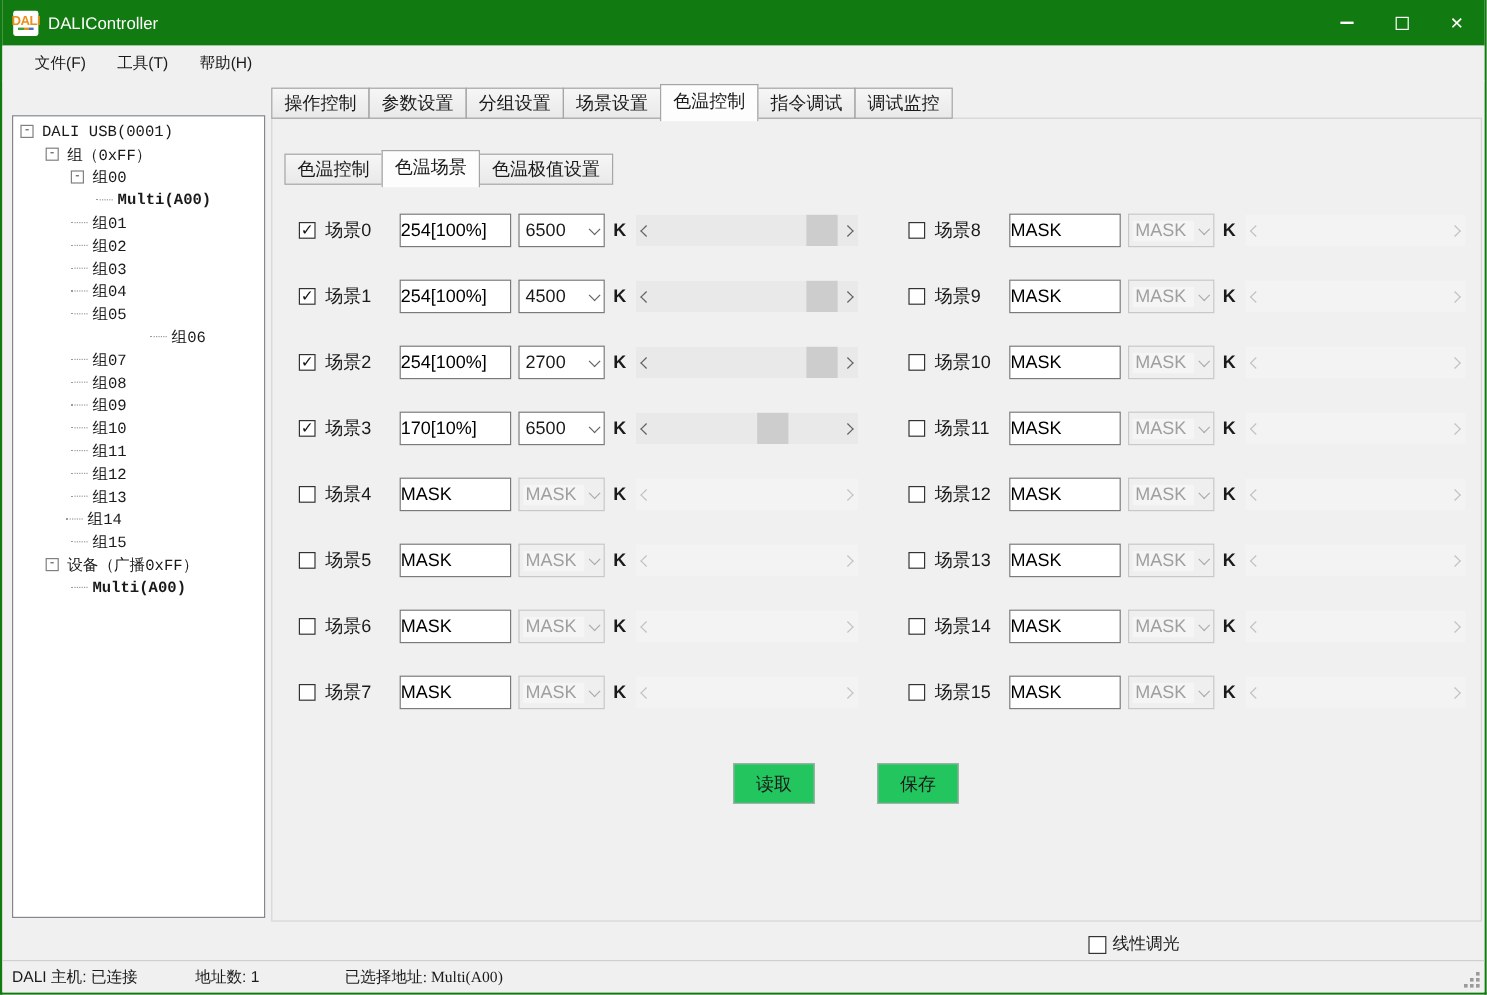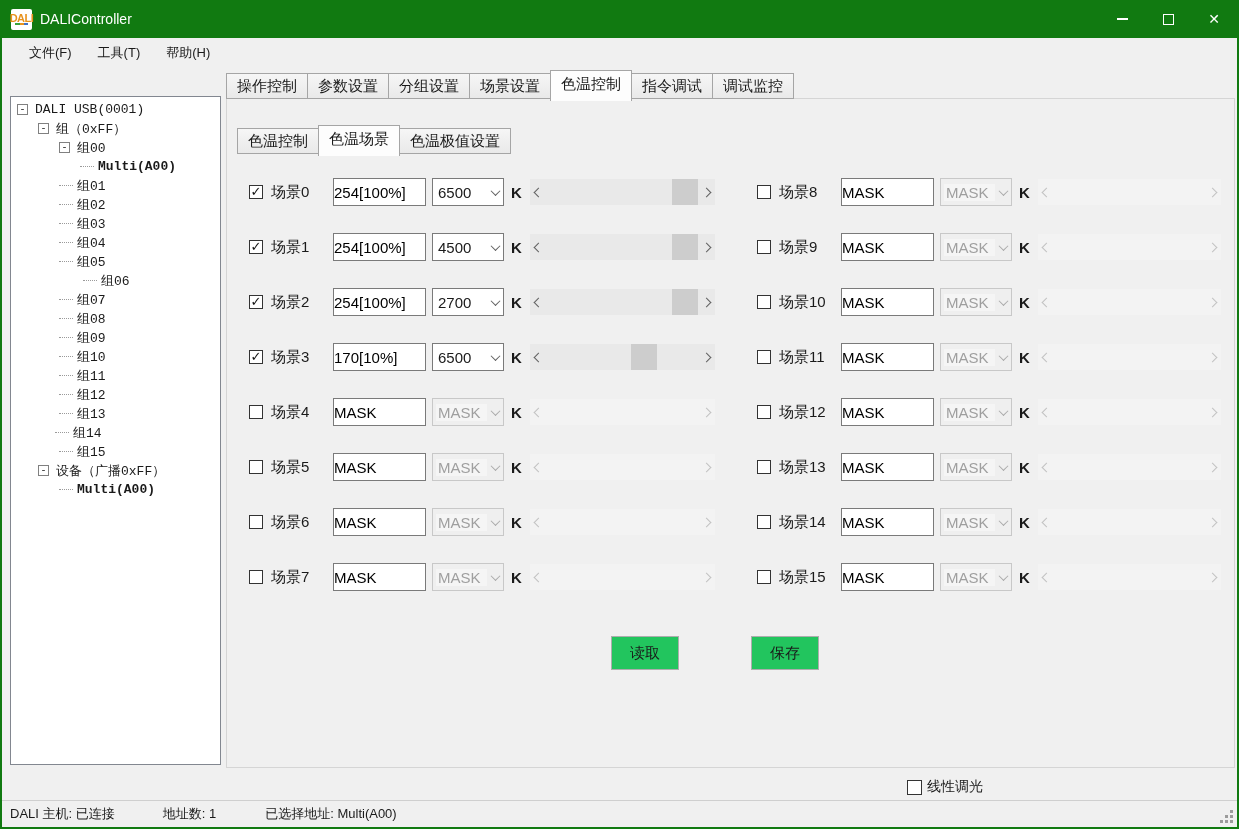--- a/index.html
+++ b/index.html
@@ -68,32 +68,32 @@
   .hscroll { flex:1 1 auto; height:26px; background:#e9e9e9; display:flex; align-items:center; }
   .hscroll .sarrow { width:17px; height:100%; display:flex; align-items:center; justify-content:center; flex:0 0 auto; }
   .hscroll .track { position:relative; flex:1 1 auto; height:100%; }
   .hscroll .thumb { position:absolute; top:0; width:26px; height:100%; background:#cdcdcd; }
   .hscroll.disabled { background:#f3f3f3; }
   .hscroll.disabled .chev { border-color:#c2c2c2; }
 
   
   .btn { position:absolute; width:68px; height:34px; background:#22c55e; border:1px solid #adadad; font-size:15px; display:flex; align-items:center; justify-content:center; }
   .btn.read { left:384px; top:537px; }
-  .btn.save { left:524px; top:537px;font-family:Liberation Mono, monospace; }
+  .btn.save { left:504px; top:537px;font-family:Liberation Mono, monospace; }
 
   
   .linear-dim { position:absolute; left:905px; top:710px; display:flex; align-items:center; }
   .linear-dim .wcheckbox { width:15px; height:15px; }
   .linear-dim .ld-label { font-size:14px; margin-left:5px; }
 
   
   .statusbar { height:27px; flex:0 0 auto; background:#f0f0f0; border-top:1px solid #cfcfcf; display:flex; align-items:center; font-size:13px; position:relative; }
   .status-item { margin-left:8px; }
   .status-item.s2 { margin-left:48px; }
-  .status-item.s3 { margin-left:49px; }
+  .status-item.s3 { margin-left:71px;font-family:Liberation Serif, serif; }
   .resize-grip { position:absolute; right:4px; bottom:4px; width:13px; height:13px; }
   .resize-grip i { position:absolute; width:3px; height:3px; background:#9b9b9b; }
   .resize-grip i:nth-child(1){ right:0; bottom:0; }
   .resize-grip i:nth-child(2){ right:5px; bottom:0; }
   .resize-grip i:nth-child(3){ right:10px; bottom:0; }
   .resize-grip i:nth-child(4){ right:0; bottom:5px; }
   .resize-grip i:nth-child(5){ right:5px; bottom:5px; }
   .resize-grip i:nth-child(6){ right:0; bottom:10px; }
 </style>
 </head>
@@ -157,21 +157,21 @@
           <span class="tree-label">组03</span>
         </div>
         <div class="tree-row" style="padding-left: 48px;">
           <span class="tree-dots"></span>
           <span class="tree-label">组04</span>
         </div>
         <div class="tree-row" style="padding-left: 48px;">
           <span class="tree-dots"></span>
           <span class="tree-label">组05</span>
         </div>
-        <div class="tree-row" style="padding-left: 72px;">
+        <div class="tree-row" style="padding-left: 72px; margin-left: 42px;">
           <span class="tree-dots"></span>
           <span class="tree-label">组06</span>
         </div>
         <div class="tree-row" style="padding-left: 48px;">
           <span class="tree-dots"></span>
           <span class="tree-label">组07</span>
         </div>
         <div class="tree-row" style="padding-left: 48px;">
           <span class="tree-dots"></span>
           <span class="tree-label">组08</span>

